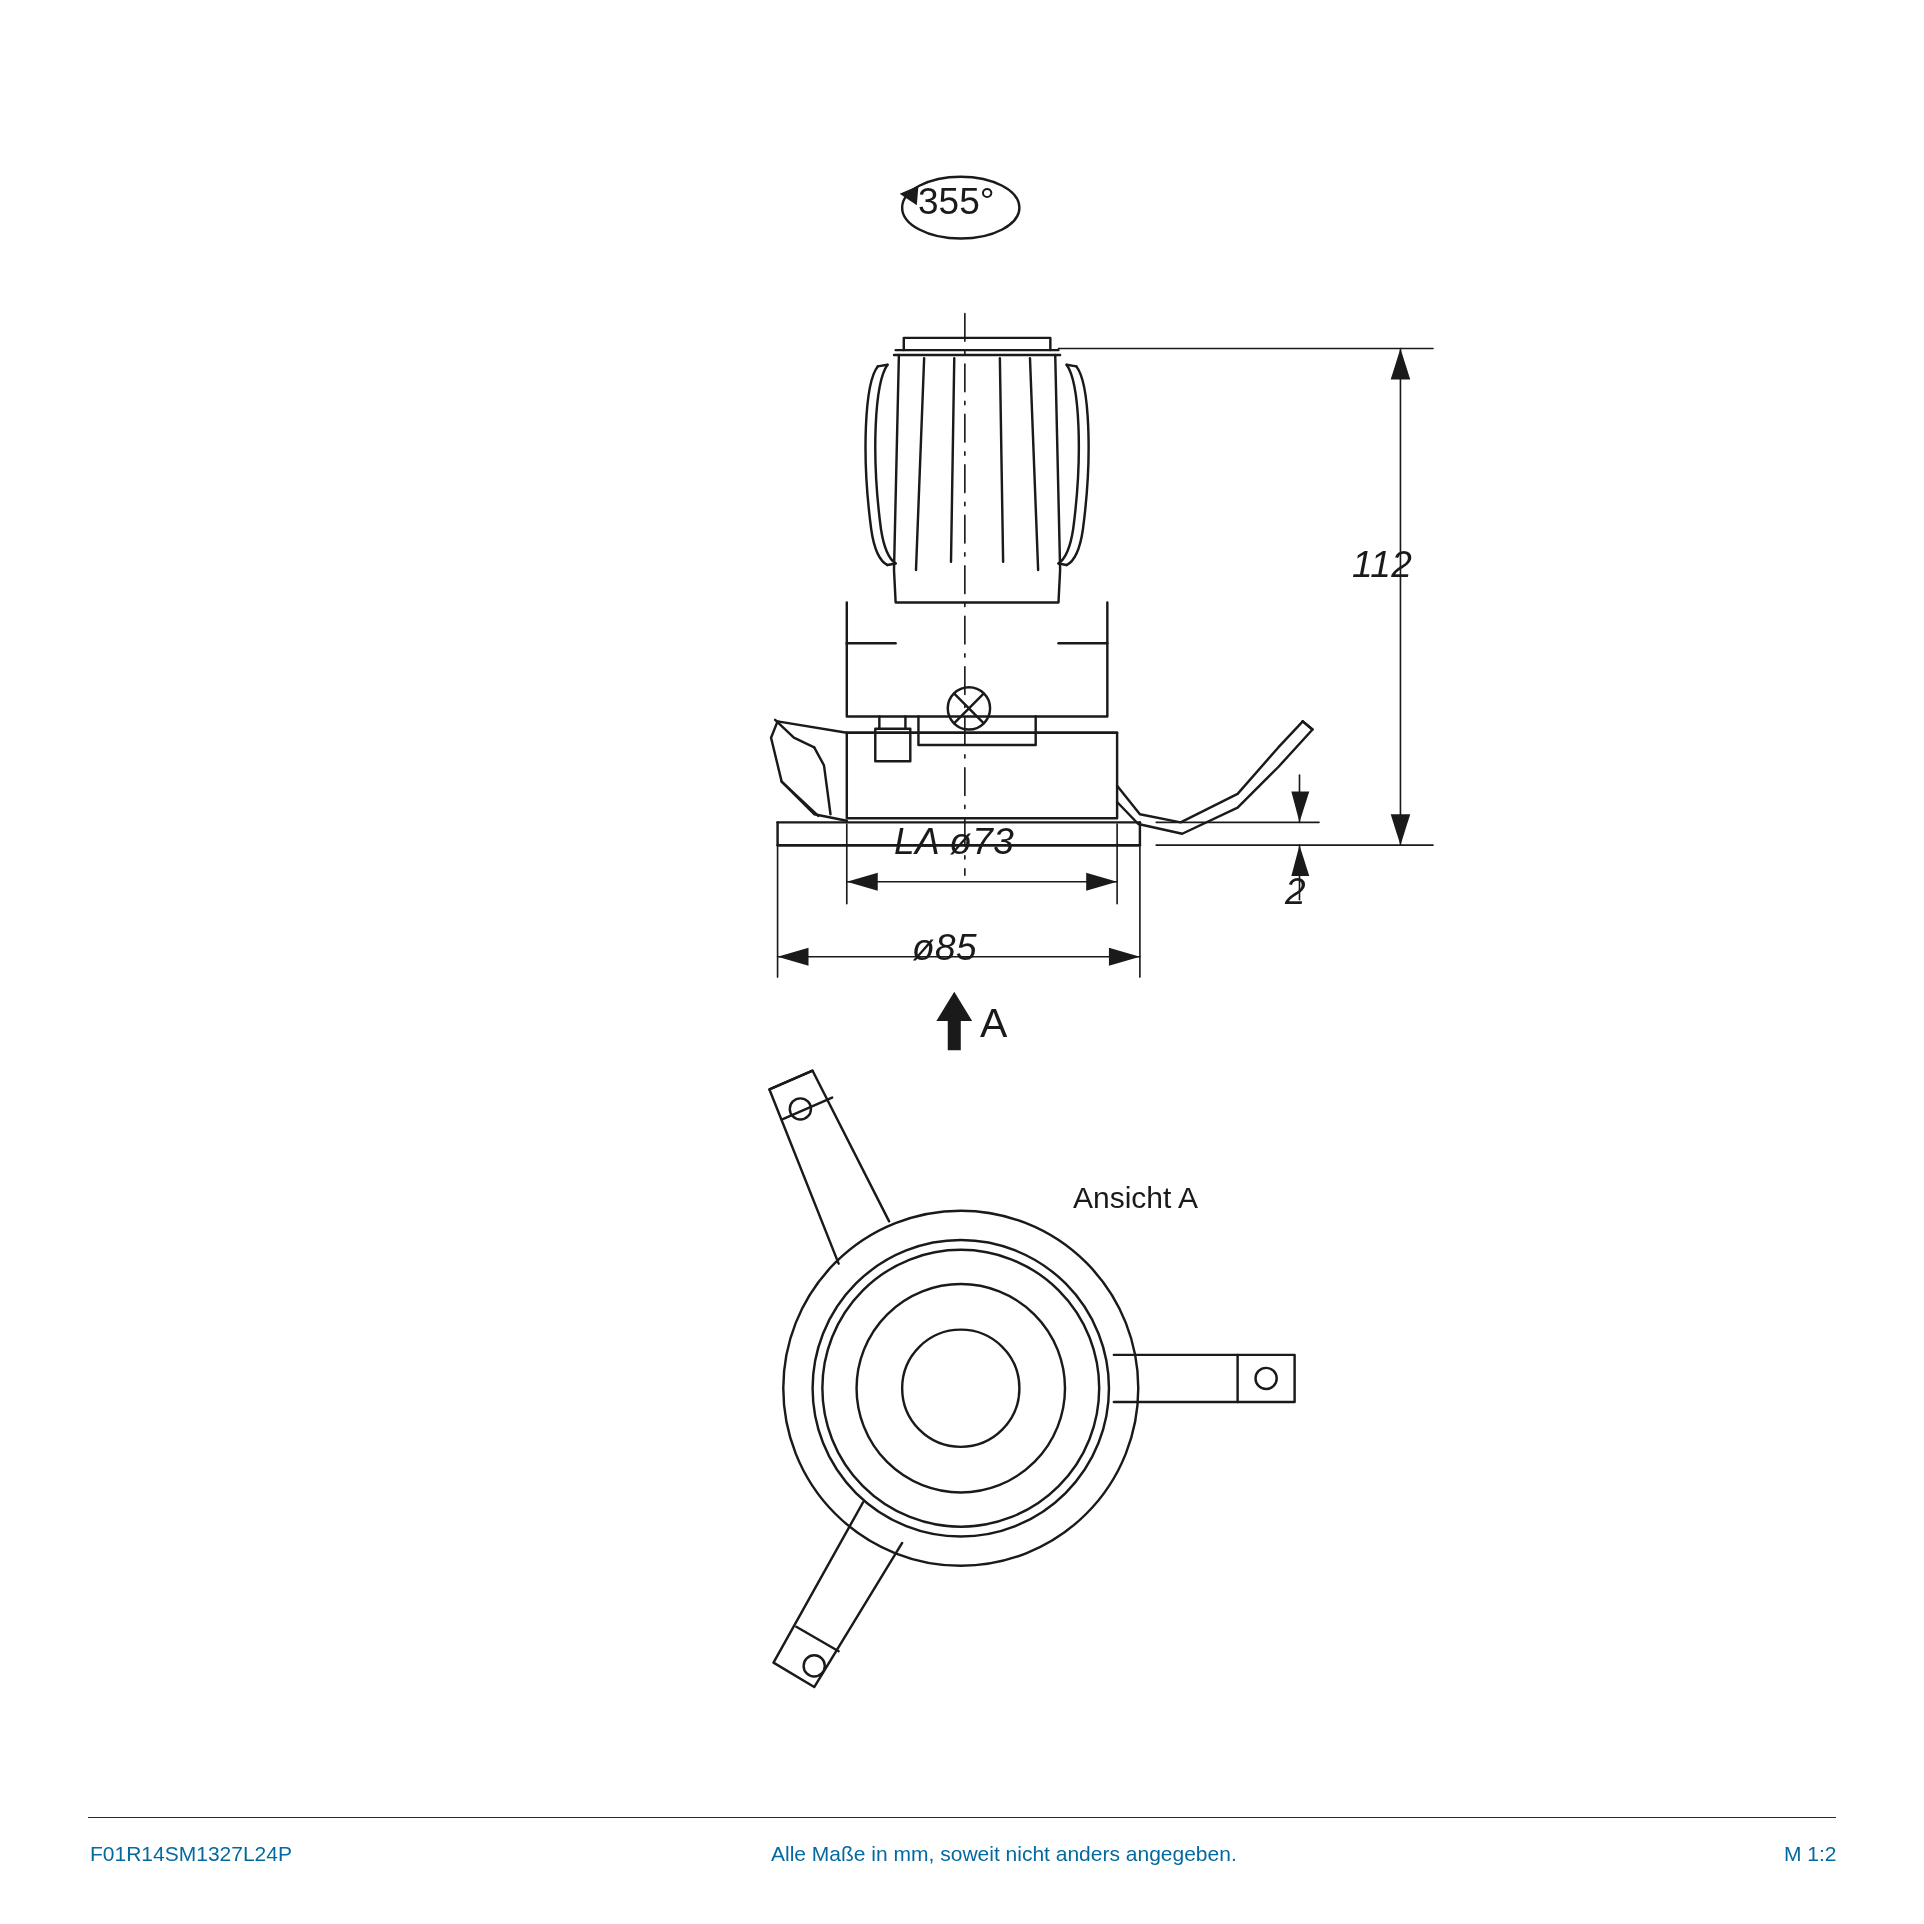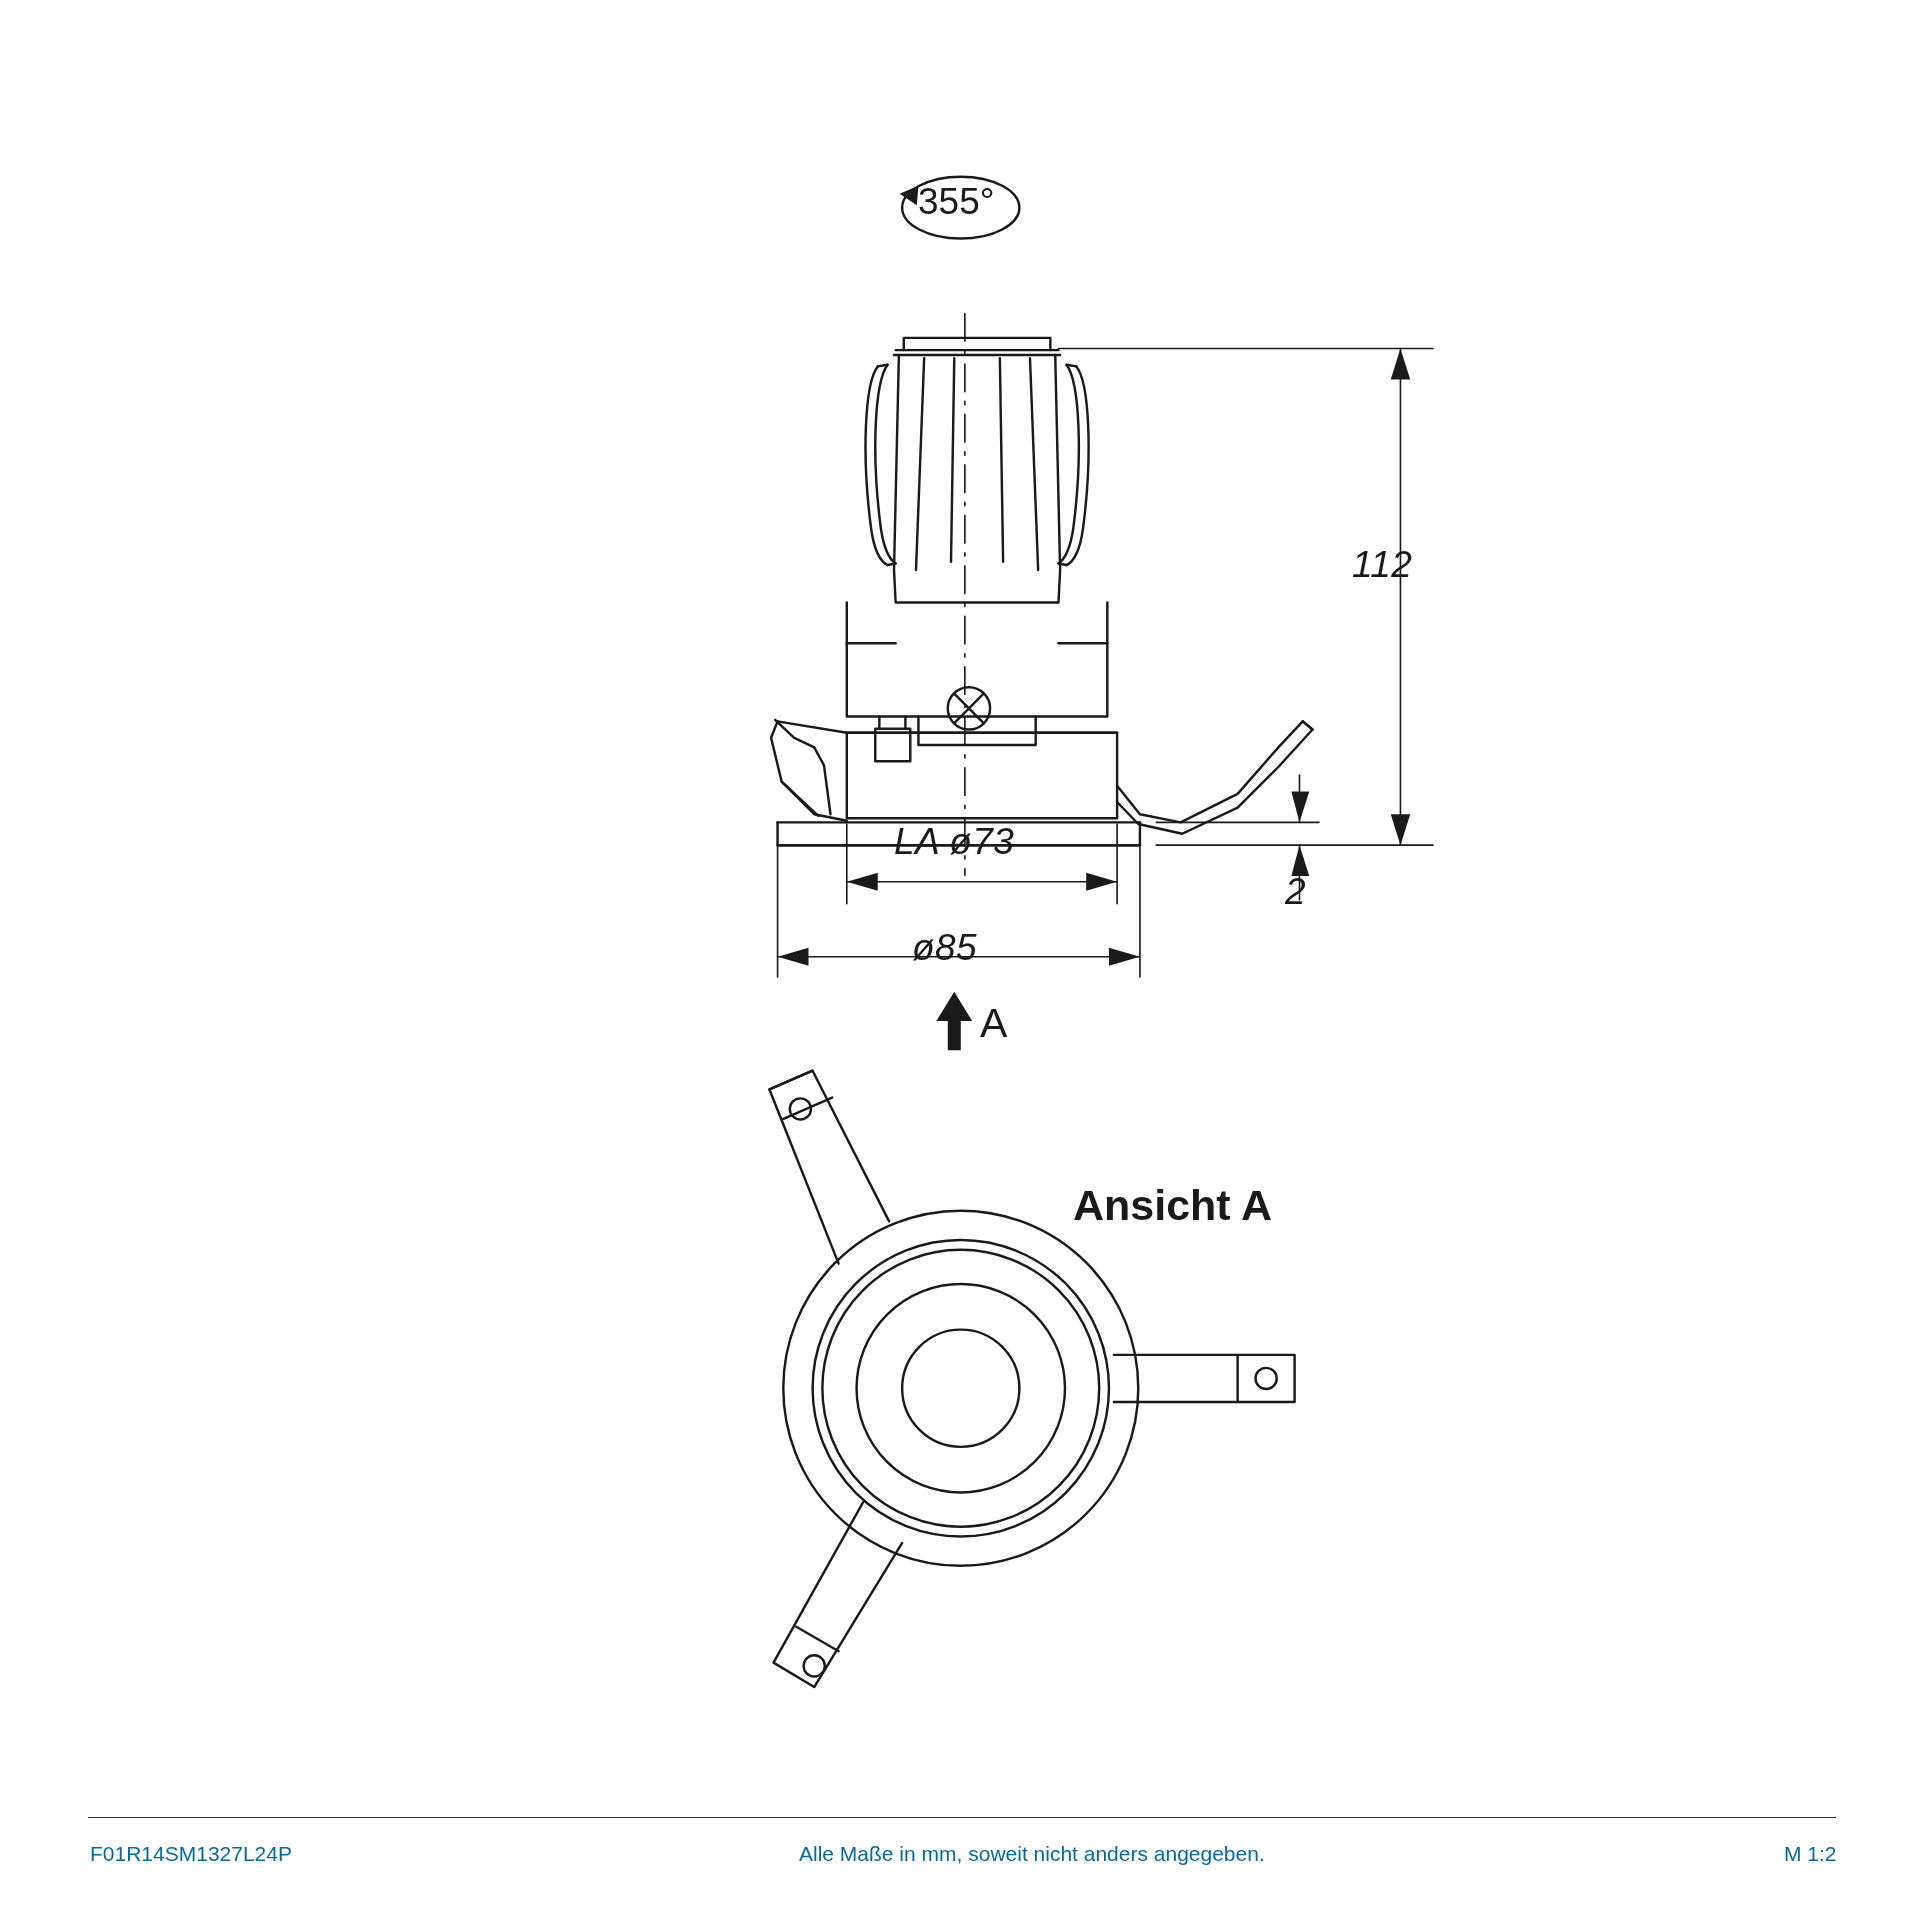--- a/index.html
+++ b/index.html
@@ -32,22 +32,21 @@
   }
   .dim-label {
     font-size: 37px;
     letter-spacing: 0.4px;
     font-style: italic;
   }
   .rot-label {
     font-size: 37px;
   }
   .view-label {
-    font-size: 43px;
-    font-weight: bold;
+    font-size: 30px;
   }
   .arrow-letter {
     font-size: 41px;
   }
   .footer-txt {
     font-size: 21px;
     color: #0369a1;
   }
   .footer-line {
     position: absolute;
@@ -206,18 +205,18 @@
   <div class="txt dim-label" style="left:912px; top:927px;">ø85</div>
 
   <div class="txt arrow-letter" style="left:980px; top:1000px;">A</div>
 
   <div class="txt view-label" style="left:1073px; top:1181px;">Ansicht A</div>
 
   <div class="footer-line"></div>
 
   <div class="txt footer-txt" style="left:90px; top:1842px;">F01R14SM1327L24P</div>
 
-  <div class="txt footer-txt" style="left:771px; top:1842px;margin-left:28px;">Alle Maße in mm, soweit nicht anders angegeben.</div>
+  <div class="txt footer-txt" style="left:771px; top:1842px;">Alle Maße in mm, soweit nicht anders angegeben.</div>
 
   <div class="txt footer-txt" style="left:1784px; top:1842px;text-align:right;">M 1:2</div>
 
 </div>
 
 
 </body></html>

